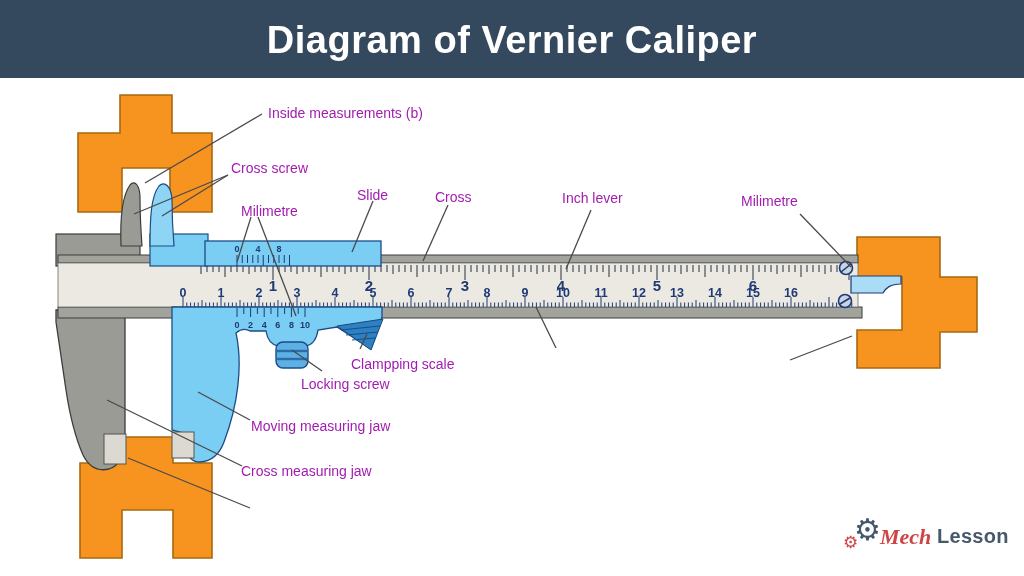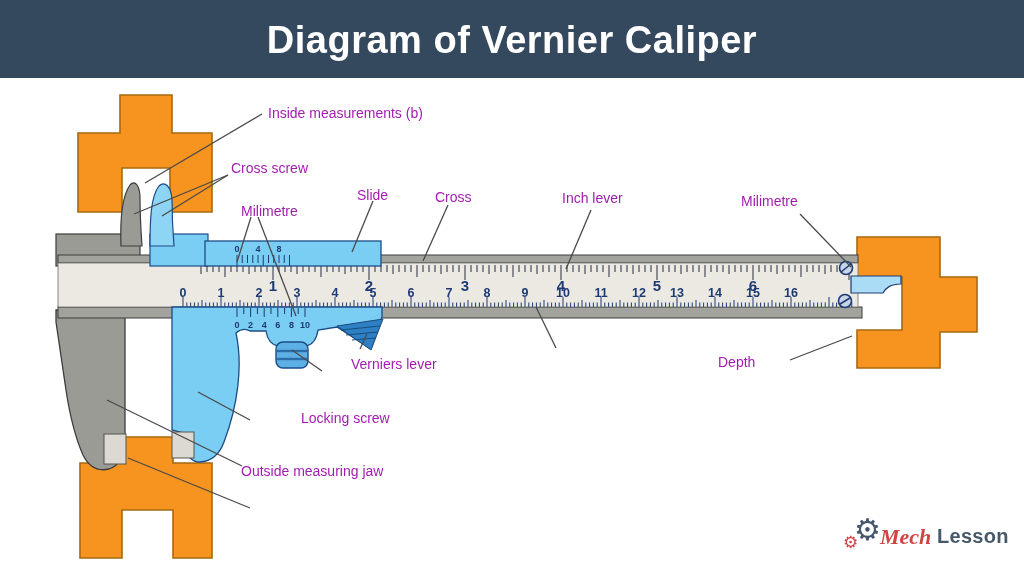--- a/index.html
+++ b/index.html
@@ -449,26 +449,26 @@
     </g>
   </svg>
 
   <div class="lbl" style="left:268px;top:101px">Inside measurements (b)</div>
   <div class="lbl" style="left:231px;top:156px">Cross screw</div>
   <div class="lbl" style="left:241px;top:199px">Milimetre</div>
   <div class="lbl" style="left:357px;top:183px">Slide</div>
   <div class="lbl" style="left:435px;top:185px">Cross</div>
   <div class="lbl" style="left:562px;top:186px">Inch lever</div>
   <div class="lbl" style="left:741px;top:189px">Milimetre</div>
-  <div class="lbl" style="left:351px;top:352px">Verniers lever</div>
+  <div class="lbl" style="left:351px;top:352px">Clampping scale</div>
   <div class="lbl" style="left:718px;top:350px">
-    <div>Depth</div>
   </div>
-  <div class="lbl" style="left:301px;top:406px">Locking screw</div>
-  <div class="lbl" style="left:241px;top:459px">Outside measuring jaw</div>
+  <div class="lbl" style="left:301px;top:372px">Locking screw</div>
+  <div class="lbl" style="left:251px;top:414px">Moving measuring jaw</div>
+  <div class="lbl" style="left:241px;top:459px">Cross measuring jaw</div>
 
   <div class="logo">
     <span class="gear-big">⚙</span>
     <span class="gear-small">⚙</span>
     <span class="logo-mech">Mech</span>
     <span class="logo-lesson">Lesson</span>
   </div>
 
 </div>
 

